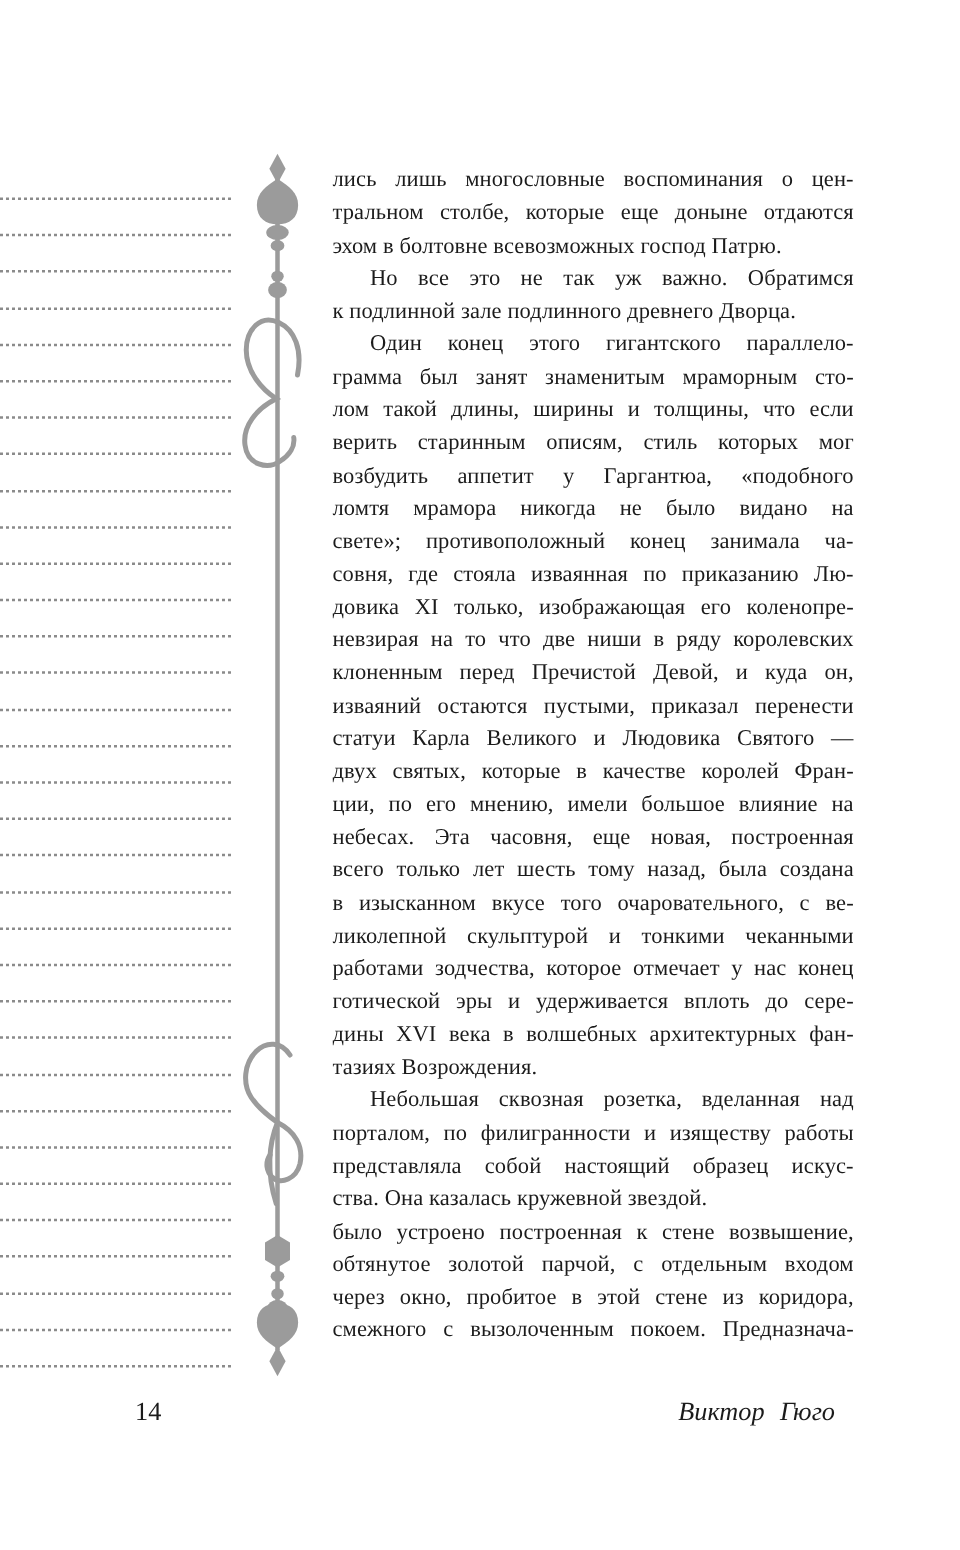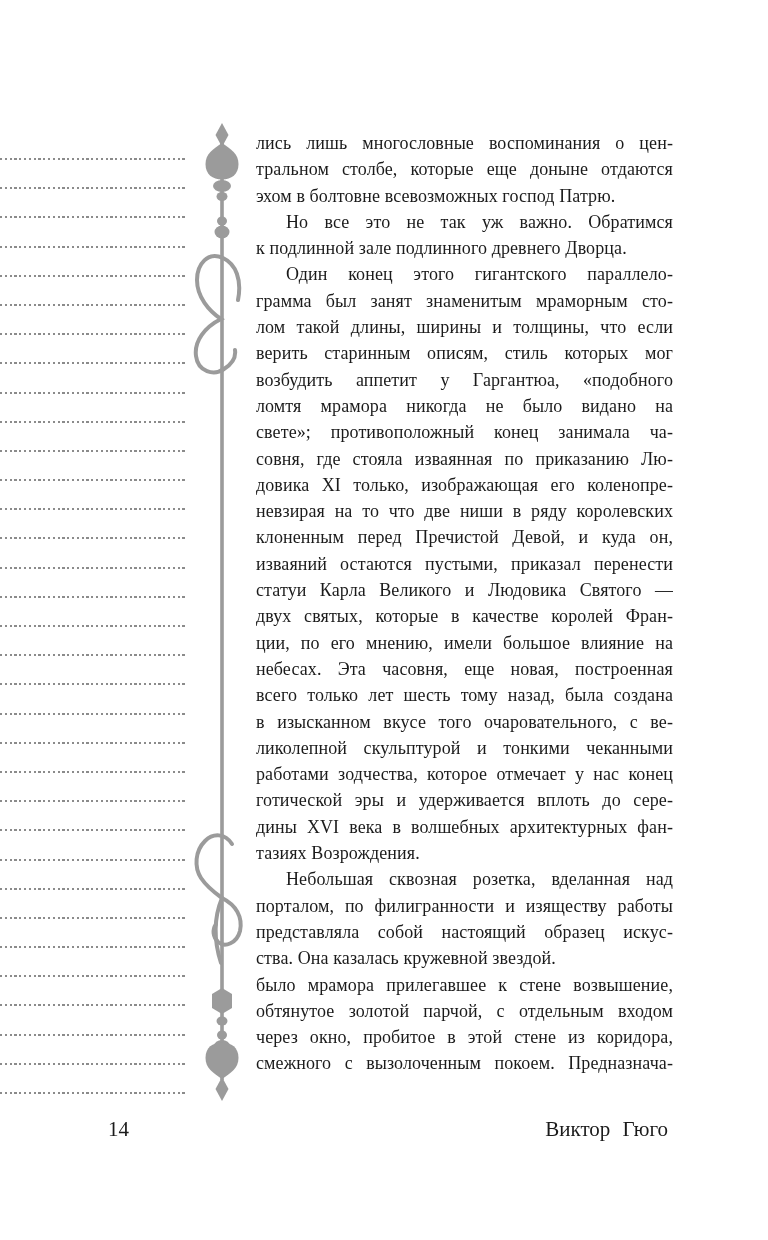--- a/index.html
+++ b/index.html
@@ -30,21 +30,21 @@
       var(--dotted-line-color) 0 2.2px, transparent 2.2px 4.8px);
   }
 
   
   .ornament{
     position:absolute;left:192px;top:122px;width:60px;height:980px;
   }
 
   
   .text-col{
-    position:absolute;left:256px;top:130px;width:417px;
+    position:absolute;left:266px;top:130px;width:417px;
     font-size:18px;
     letter-spacing:0.1px;
   }
   .text-col .line{
     height:26.3px;line-height:26.3px;
     overflow:hidden;
     text-align:justify;
     text-align-last:justify;
     white-space:normal;
   }
@@ -52,20 +52,21 @@
   .text-col .line.para-end{text-align-last:left;}
 
   
   .pagenum{
     position:absolute;left:108px;top:1117px;
     font-size:21px;line-height:24px;
   }
   .footer-author{
     position:absolute;right:100px;top:1117px;
     font-size:21px;line-height:24px;
+    font-style:italic;
     word-spacing:7px;
   }
 </style>
 </head>
 <body>
 
 <div class="page">
 
   <div class="margin-dots">
     <i></i>
@@ -153,21 +154,21 @@
       <div class="line">в изысканном вкусе того очаровательного, с ве-</div>
       <div class="line">ликолепной скульптурой и тонкими чеканными</div>
       <div class="line">работами зодчества, которое отмечает у нас конец</div>
       <div class="line">готической эры и удерживается вплоть до сере-</div>
       <div class="line">дины XVI века в волшебных архитектурных фан-</div>
       <div class="line para-end">тазиях Возрождения.</div>
       <div class="line indent">Небольшая сквозная розетка, вделанная над</div>
       <div class="line">порталом, по филигранности и изяществу работы</div>
       <div class="line">представляла собой настоящий образец искус-</div>
       <div class="line para-end">ства. Она казалась кружевной звездой.</div>
-      <div class="line">было мрамора прилегавшее к стене возвышение,</div>
+      <div class="line">было устроено построенная к стене возвышение,</div>
       <div class="line">обтянутое золотой парчой, с отдельным входом</div>
       <div class="line">через окно, пробитое в этой стене из коридора,</div>
       <div class="line">смежного с вызолоченным покоем. Предназнача-</div>
     </div>
 
   <div class="pagenum">14</div>
 
   <div class="footer-author">Виктор Гюго</div>
 
 </div>

